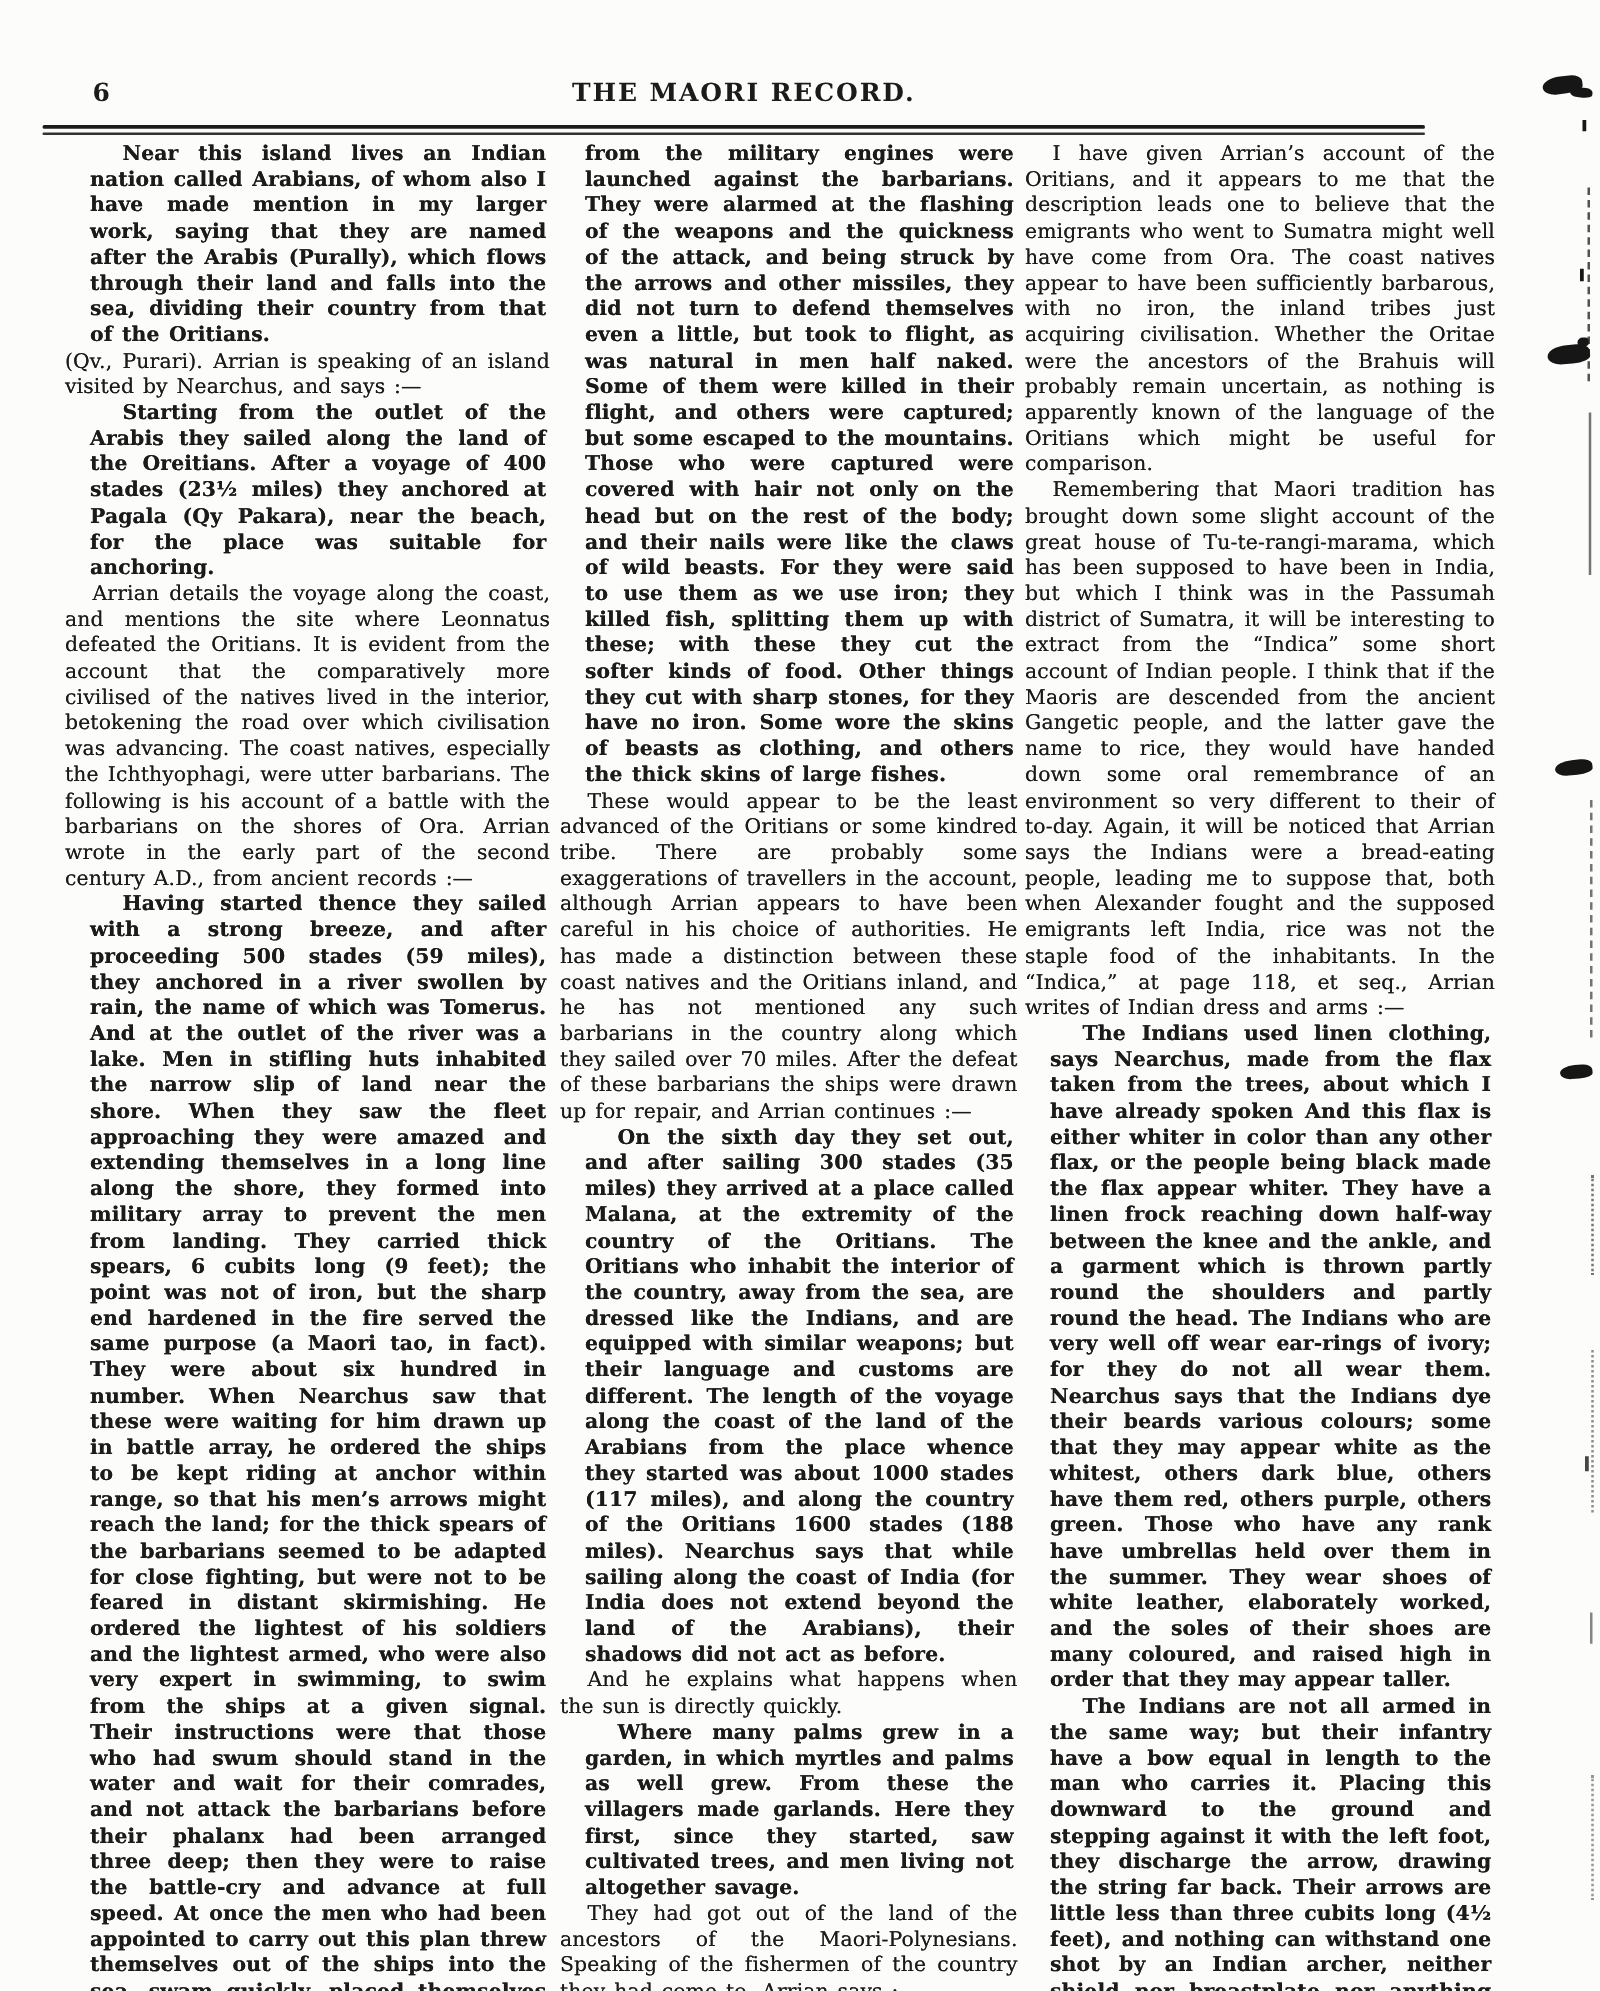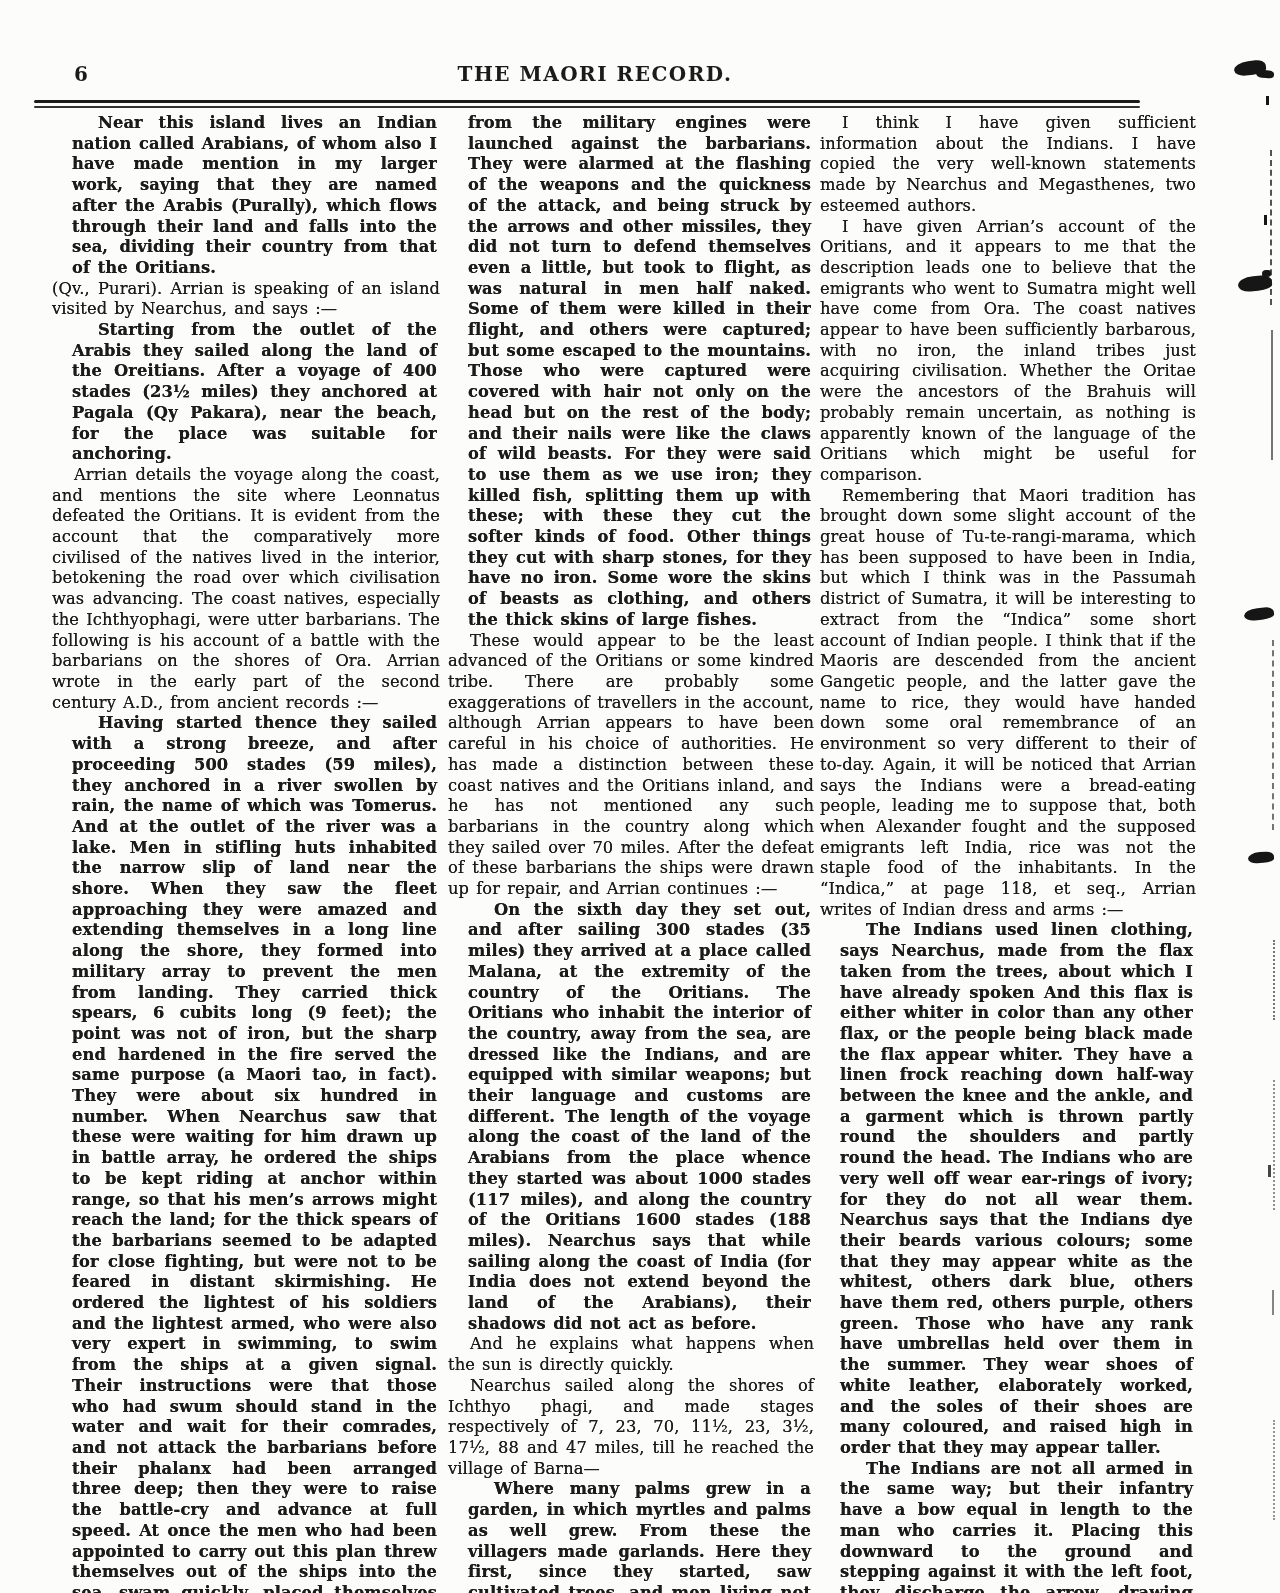--- a/index.html
+++ b/index.html
@@ -69,26 +69,24 @@
     <p class="para normal no-indent">(Qv., Purari).  Arrian is speaking of an island visited by Nearchus, and says :—</p>
     <p class="para quote">Starting from the outlet of the Arabis they sailed along the land of the Oreitians.  After a voyage of 400 stades (23½ miles) they anchored at Pagala (Qy Pakara), near the beach, for the place was suitable for anchoring.</p>
     <p class="para normal">Arrian details the voyage along the coast, and mentions the site where Leonnatus defeated the Oritians.  It is evident from the account that the comparatively more civilised of the natives lived in the interior, betokening the road over which civilisation was advancing.  The coast natives, especially the Ichthyophagi, were utter barbarians.  The following is his account of a battle with the barbarians on the shores of Ora.  Arrian wrote in the early part of the second century A.D., from ancient records :—</p>
     <p class="para quote">Having started thence they sailed with a strong breeze, and after proceeding 500 stades (59 miles), they anchored in a river swollen by rain, the name of which was Tomerus.  And at the outlet of the river was a lake.  Men in stifling huts inhabited the narrow slip of land near the shore.  When they saw the fleet approaching they were amazed and extending themselves in a long line along the shore, they formed into military array to prevent the men from landing.  They carried thick spears, 6 cubits long (9 feet); the point was not of iron, but the sharp end hardened in the fire served the same purpose (a Maori tao, in fact).  They were about six hundred in number.  When Nearchus saw that these were waiting for him drawn up in battle array, he ordered the ships to be kept riding at anchor within range, so that his men’s arrows might reach the land; for the thick spears of the barbarians seemed to be adapted for close fighting, but were not to be feared in distant skirmishing.  He ordered the lightest of his soldiers and the lightest armed, who were also very expert in swimming, to swim from the ships at a given signal.  Their instructions were that those who had swum should stand in the water and wait for their comrades, and not attack the barbarians before their phalanx had been arranged three deep; then they were to raise the battle-cry and advance at full speed.  At once the men who had been appointed to carry out this plan threw themselves out of the ships into the sea, swam quickly, placed themselves in rank, formed themselves into phalanx, and began to advance at full speed, shouting the battle-cry of Euraylius.  Those on their ships joined in the shout, the arrows and missiles</p>
   </div>
 <div class="column col-2">
     <p class="para quote no-indent">from the military engines were launched against the barbarians.  They were alarmed at the flashing of the weapons and the quickness of the attack, and being struck by the arrows and other missiles, they did not turn to defend themselves even a little, but took to flight, as was natural in men half naked.  Some of them were killed in their flight, and others were captured; but some escaped to the mountains.  Those who were captured were covered with hair not only on the head but on the rest of the body; and their nails were like the claws of wild beasts.  For they were said to use them as we use iron; they killed fish, splitting them up with these; with these they cut the softer kinds of food.  Other things they cut with sharp stones, for they have no iron.  Some wore the skins of beasts as clothing, and others the thick skins of large fishes.</p>
     <p class="para normal">These would appear to be the least advanced of the Oritians or some kindred tribe.  There are probably some exaggerations of travellers in the account, although Arrian appears to have been careful in his choice of authorities.  He has made a distinction between these coast natives and the Oritians inland, and he has not mentioned any such barbarians in the country along which they sailed over 70 miles.  After the defeat of these barbarians the ships were drawn up for repair, and Arrian continues :—</p>
     <p class="para quote">On the sixth day they set out, and after sailing 300 stades (35 miles) they arrived at a place called Malana, at the extremity of the country of the Oritians.  The Oritians who inhabit the interior of the country, away from the sea, are dressed like the Indians, and are equipped with similar weapons; but their language and customs are different.  The length of the voyage along the coast of the land of the Arabians from the place whence they started was about 1000 stades (117 miles), and along the country of the Oritians 1600 stades (188 miles).  Nearchus says that while sailing along the coast of India (for India does not extend beyond the land of the Arabians), their shadows did not act as before.</p>
     <p class="para normal">And he explains what happens when the sun is directly quickly.</p>
-    <p class="para normal">Nearchus sailed along the shores of Ichthyo phagi, and made stages respectively of 7, 23, 70, 11½, 23, 3½, 17½, 88 and 47 miles, till he reached the village of Barna—</p>
     <p class="para quote">Where many palms grew in a garden, in which myrtles and palms as well grew.  From these the villagers made garlands.  Here they first, since they started, saw cultivated trees, and men living not altogether savage.</p>
     <p class="para normal">They had got out of the land of the ancestors of the Maori-Polynesians.  Speaking of the fishermen of the country they had come to, Arrian says :—</p>
   </div>
 <div class="column col-3">
-    <p class="para normal">I think I have given sufficient information about the Indians.  I have copied the very well-known statements made by Nearchus and Megasthenes, two esteemed authors.</p>
     <p class="para normal">I have given Arrian’s account of the Oritians, and it appears to me that the description leads one to believe that the emigrants who went to Sumatra might well have come from Ora.  The coast natives appear to have been sufficiently barbarous, with no iron, the inland tribes just acquiring civilisation.  Whether the Oritae were the ancestors of the Brahuis will probably remain uncertain, as nothing is apparently known of the language of the Oritians which might be useful for comparison.</p>
     <p class="para normal">Remembering that Maori tradition has brought down some slight account of the great house of Tu-te-rangi-marama, which has been supposed to have been in India, but which I think was in the Passumah district of Sumatra, it will be interesting to extract from the “Indica” some short account of Indian people.  I think that if the Maoris are descended from the ancient Gangetic people, and the latter gave the name to rice, they would have handed down some oral remembrance of an environment so very different to their of to-day.  Again, it will be noticed that Arrian says the Indians were a bread-eating people, leading me to suppose that, both when Alexander fought and the supposed emigrants left India, rice was not the staple food of the inhabitants.  In the “Indica,” at page 118, et seq., Arrian writes of Indian dress and arms :—</p>
     <p class="para quote">The Indians used linen clothing, says Nearchus, made from the flax taken from the trees, about which I have already spoken  And this flax is either whiter in color than any other flax, or the people being black made the flax appear whiter.  They have a linen frock reaching down half-way between the knee and the ankle, and a garment which is thrown partly round the shoulders and partly round the head.  The Indians who are very well off wear ear-rings of ivory; for they do not all wear them.  Nearchus says that the Indians dye their beards various colours; some that they may appear white as the whitest, others dark blue, others have them red, others purple, others green.  Those who have any rank have umbrellas held over them in the summer.  They wear shoes of white leather, elaborately worked, and the soles of their shoes are many coloured, and raised high in order that they may appear taller.</p>
     <p class="para quote">The Indians are not all armed in the same way; but their infantry have a bow equal in length to the man who carries it.  Placing this downward to the ground and stepping against it with the left foot, they discharge the arrow, drawing the string far back. Their arrows are little less than three cubits long (4½ feet), and nothing can withstand one shot by an Indian archer, neither shield nor breastplate nor anything else that is strong.  They carry on their left arm targets of raw ox-hide, narrower than the men who carry them, but not much inferior in length. Others have javelins instead of arrows.  All wear a sword which is broad, and not less than three cubits (4½ feet) in length.  When a battle is at close quarters, a thing which very</p>
   </div>
 
 <div class="ink-mark blob blob-1"></div>
 <div class="ink-mark blob blob-1b"></div>
 <div class="ink-mark blob blob-2"></div>
 <div class="ink-mark blob blob-2b"></div>

